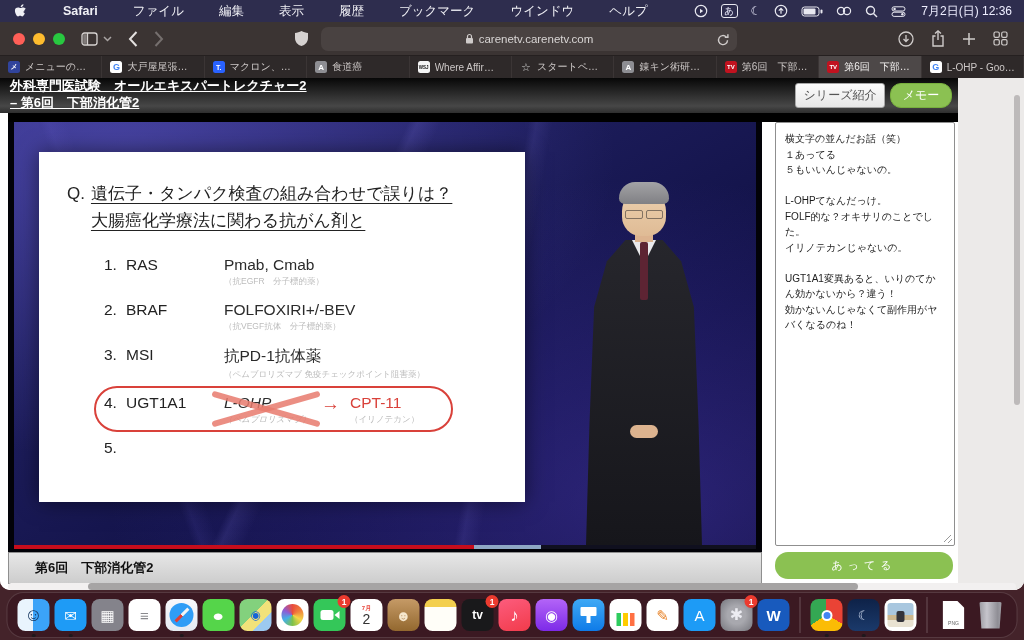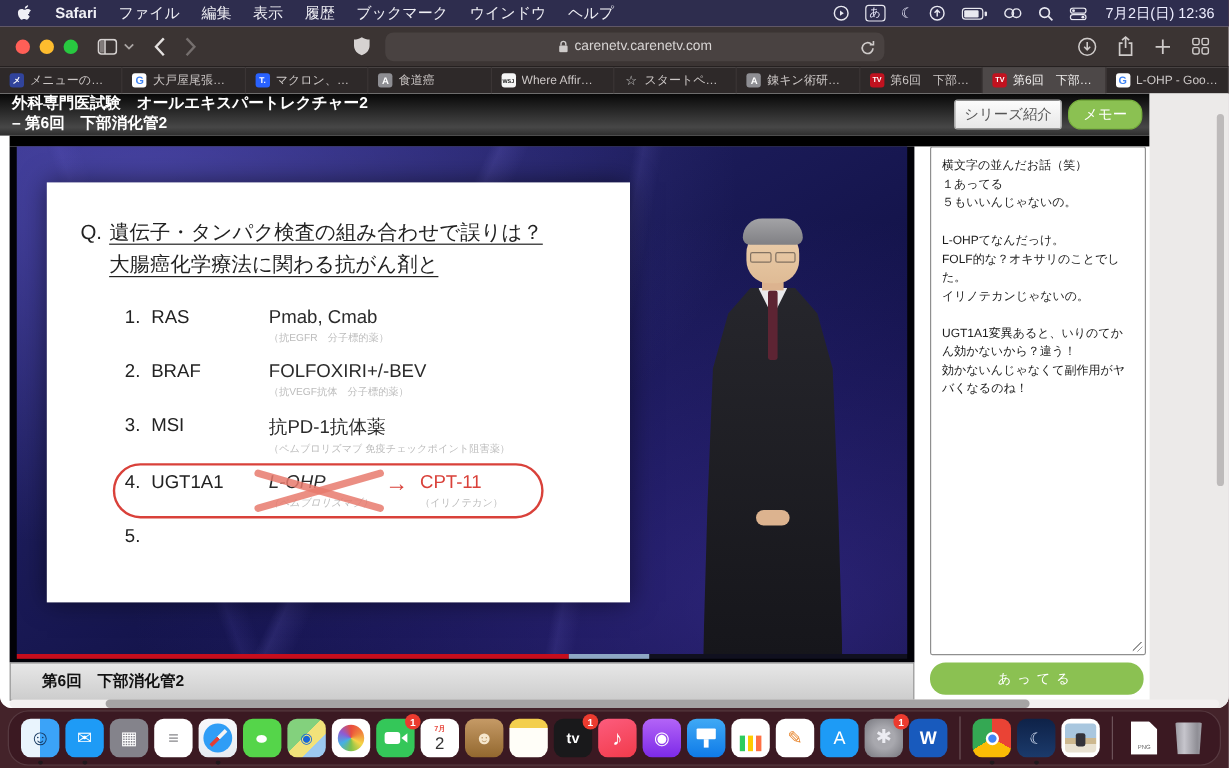--- a/index.html
+++ b/index.html
@@ -1,21 +1,21 @@
 <!DOCTYPE html>
 <html><head>
 <meta charset="utf-8">
 <style>
   * { margin:0; padding:0; box-sizing:border-box; }
   html,body { width:1024px; height:640px; overflow:hidden; }
   body { background:#44232a; font-family:"Liberation Sans","DejaVu Sans",sans-serif; position:relative; }
 
   
   .menubar { position:absolute; top:0; left:0; width:1024px; height:22px; background:#2e2d4e;
-    display:flex; align-items:center; color:#eef; font-size:12.5px; z-index:50; }
+    display:flex; align-items:center; color:#eef; font-size:12.5px; z-index:50;gap:17px; }
   .apple { margin:0 10px 0 14px; display:flex; align-items:center; }
   .mb-item { padding:0 9px; color:#f0f0f5; }
   .mb-app { font-weight:bold; }
   .mb-status { margin-left:auto; display:flex; align-items:center; gap:13px; padding-right:12px; }
   .mb-status .st { display:flex; align-items:center; }
   .mb-input { border:1.2px solid #e8e8f0; border-radius:3px; font-size:9.5px; padding:0 2.5px; line-height:12px; }
   .mb-moon { font-size:12px; line-height:12px; }
   .mb-clock { font-size:12px; margin-left:2px; }
 
   
@@ -44,21 +44,21 @@
     border-right:1px solid #3b3535; font-size:10px; color:#ccc7c6; white-space:nowrap; overflow:hidden; }
   .tab.active { background:#4d4848; color:#f2f0ef; }
   .favicon { flex:0 0 12px; width:12px; height:12px; border-radius:2.5px; display:flex;
     align-items:center; justify-content:center; font-weight:bold; overflow:hidden; }
   .tab-label { overflow:hidden; text-overflow:ellipsis; }
 
   
   .page { position:absolute; top:56px; left:0; width:1024px; height:512px; background:#fff; }
 
   .page-header { position:absolute; top:0; left:0; width:958px; height:35px;
-    background:linear-gradient(#070707,#474747 80%,#2e2e2e); color:#fff; }
+    background:linear-gradient(#070707,#474747 80%,#2e2e2e); color:#fff;text-decoration:underline; }
   .ph-line1,.ph-line2 { font-size:13px; font-weight:bold; line-height:16.5px; padding-left:10px; }
   .btn-series { position:absolute; top:5px; right:73px; width:90px; height:25px;
     background:linear-gradient(#fcfcfc,#e7e7e7); border:1px solid #a8a8a8; border-radius:3px;
     font-size:12px; color:#555; font-family:inherit; }
   .btn-memo { position:absolute; top:5px; right:6px; width:62px; height:25px;
     background:#8bc152; border:1px solid #77af3d; border-radius:11px; font-size:12px; color:#fff; font-family:inherit;margin-left:25px; }
   .black-strip { position:absolute; top:35px; left:8px; width:950px; height:9px; background:#000; }
 
   
   .player { position:absolute; top:44px; left:8px; width:754px; height:430px; background:#020208; }

